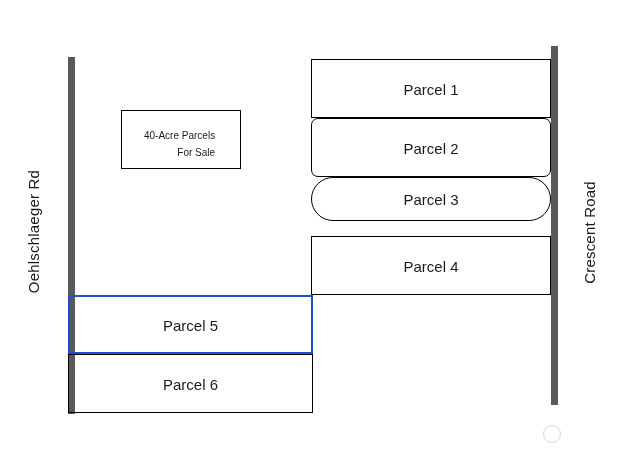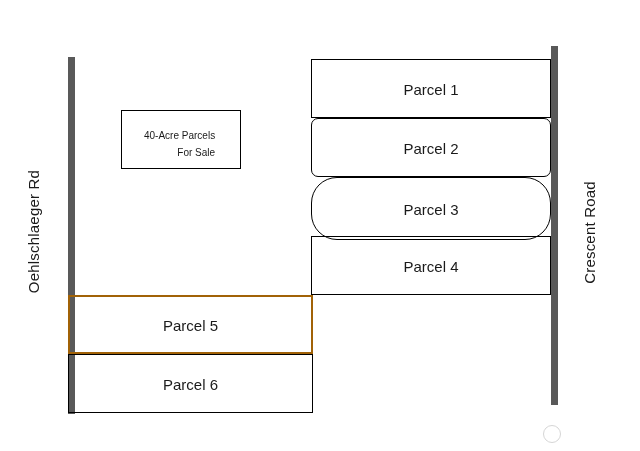--- a/index.html
+++ b/index.html
@@ -45,21 +45,21 @@
     position: absolute;
     left: 0;
     right: 0;
     top: 50%;
     transform: translateY(-50%);
     text-align: center;
     font-size: 15px;
     color: #1a1a1a;
   }
   .parcel.highlight {
-    border: 2px solid #a16207;
+    border: 2px solid #1d4ed8;
     z-index: 5;
   }
   .callout {
     position: absolute;
     border: 1px solid #000000;
     box-sizing: border-box;
     background: #ffffff;
     z-index: 6;
   }
   .callout .ctext {
@@ -95,21 +95,21 @@
   <div class="road-label right" style="left:519px; top:224px; width:140px; text-align:center;">Crescent Road</div>
 
   <div class="parcel" style="left:311px; top:59px; width:240px; height:59px;">
     <span class="plabel">Parcel 1</span>
   </div>
 
   <div class="parcel" style="left:311px; top:118px; width:240px; height:59px;border-radius:7px;">
     <span class="plabel">Parcel 2</span>
   </div>
 
-  <div class="parcel" style="left:311px; top:177px; width:240px; height:63px;border-radius:26px;">
+  <div class="parcel" style="left:311px; top:177px; width:240px; height:44px;border-radius:26px;">
     <span class="plabel">Parcel 3</span>
   </div>
 
   <div class="parcel" style="left:311px; top:236px; width:240px; height:59px;">
     <span class="plabel">Parcel 4</span>
   </div>
 
   <div class="parcel highlight" style="left:68px; top:295px; width:245px; height:59px;">
     <span class="plabel">Parcel 5</span>
   </div>

